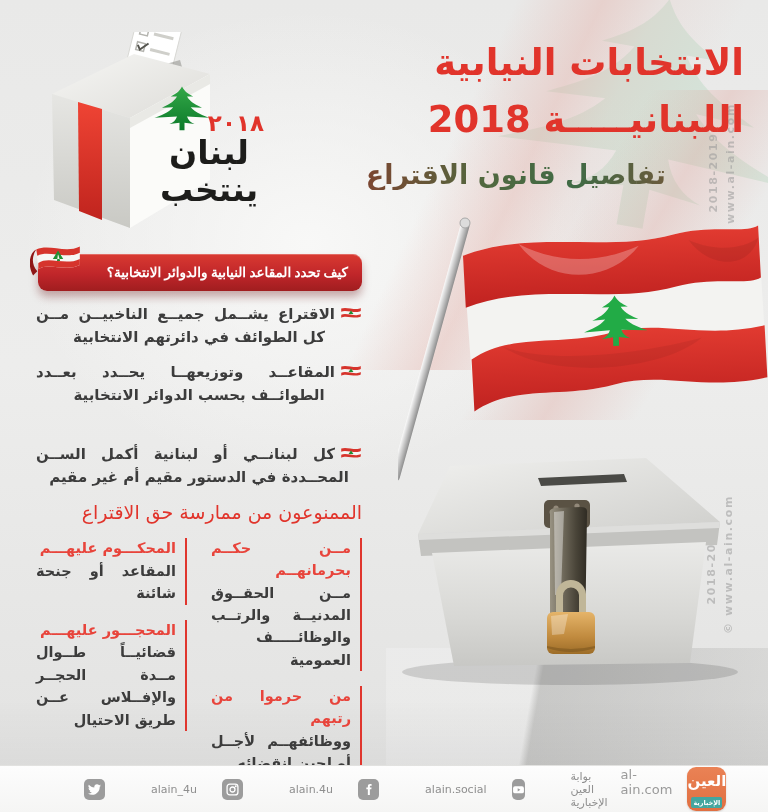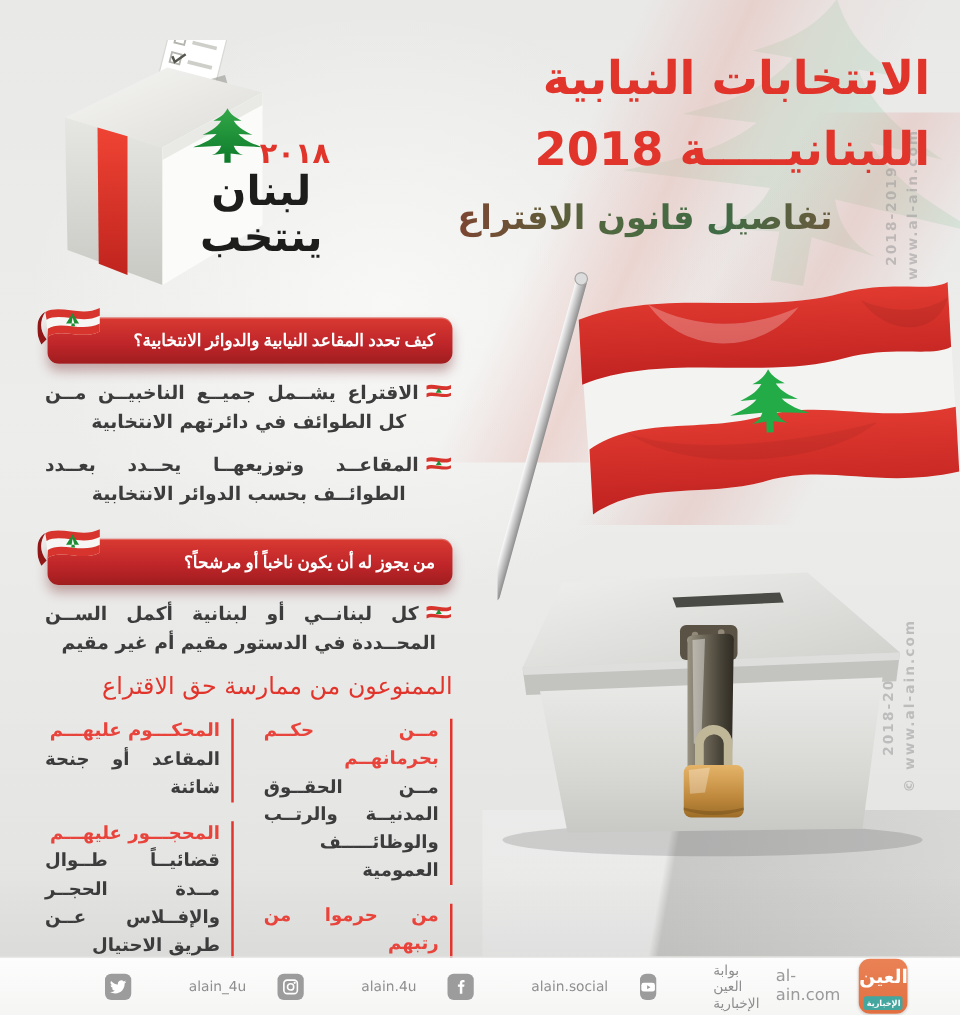--- a/index.html
+++ b/index.html
@@ -59,21 +59,21 @@
   .scene{position:absolute;left:398px;top:214px;width:370px;height:500px;}
   
   footer{position:absolute;left:0;bottom:0;width:768px;height:47px;box-sizing:border-box;
     background:linear-gradient(180deg,#fdfdfd,#f5f5f4);border-top:1px solid #e2e2e0;
     display:flex;align-items:center;padding:0 54px 0 84px;}
   .sgroup{display:flex;align-items:center;margin-left:20px;gap:46px;}
   .sgroup:first-child{margin-left:0;}
   .sicon{width:21px;height:21px;border-radius:5px;background:#9c9c9c;display:flex;align-items:center;justify-content:center;}
   .sicon svg{display:block;}
   .handle{font-size:11px;color:#8e8e8e;margin-right:0;margin-left:0;padding-right:5px;}
-  .fright{margin-left:auto;display:flex;align-items:center;gap:12px;}
+  .fright{margin-left:auto;display:flex;align-items:flex-start;gap:12px;}
   .site{font-size:13px;color:#9a9a9a;}
   .brand{position:relative;width:42px;height:44px;background:linear-gradient(180deg,#ea8255,#e06f41);border-radius:9px;box-shadow:0 1px 2px rgba(0,0,0,.15);}
   .brand-main{color:#fff;font-weight:800;font-size:15px;text-align:center;margin-top:5px;direction:rtl;}
   .brand-sub{position:absolute;bottom:3px;left:4px;right:4px;background:#43a69f;color:#fff;
     font-size:6.5px;font-weight:700;text-align:center;border-radius:2px;padding:1.5px 0;direction:rtl;}
 </style>
 </head>
 <body>
 
 <div class="canvas">
@@ -243,30 +243,20 @@
       <p class="bullet"><svg class="bflag" viewBox="0 0 36 24">
             <path d="M2,4 C10,0 26,8 34,3 L34,17 C26,22 10,14 2,19 Z" fill="#f6f6f4"></path>
             <path d="M2,4 C10,0 26,8 34,3 L34,8 C26,13 10,5 2,9 Z" fill="#d6342c"></path>
             <path d="M2,14 C10,10 26,18 34,13 L34,17 C26,22 10,14 2,19 Z" fill="#d6342c"></path>
             <path d="M18,7 L22,13 L14,13 Z" fill="#1e8f35"></path>
           </svg><span>المقاعــد وتوزيعهــا يحــدد بعــدد الطوائــف بحسب الدوائر الانتخابية</span></p>
     </div>
 
     <div class="gap"></div>
 
-    <div class="ribbon">
-      <svg class="rflag" viewBox="0 0 52 40">
-        <path d="M6,8 C2,14 1,22 7,29 L3,33 C-3,22 0,11 6,8 Z" fill="#8f1717"></path>
-        <path d="M6,8 C18,2 34,12 48,5 L48,23 C34,30 18,20 8,27 Z" fill="#f6f6f4"></path>
-        <path d="M6,8 C18,2 34,12 48,5 L48,11 C34,18 18,8 7,14 Z" fill="#d6342c"></path>
-        <path d="M8,21 C18,14 34,24 48,17 L48,23 C34,30 18,20 8,27 Z" fill="#d6342c"></path>
-        <path d="M27,9 L32,17 L22,17 Z M27,12 L26,19 L29,19 Z" fill="#1e8f35"></path>
-      </svg>
-      <span>من يجوز له أن يكون ناخباً أو مرشحاً؟</span>
-    </div>
     <div class="bullets">
       <p class="bullet"><svg class="bflag" viewBox="0 0 36 24">
             <path d="M2,4 C10,0 26,8 34,3 L34,17 C26,22 10,14 2,19 Z" fill="#f6f6f4"></path>
             <path d="M2,4 C10,0 26,8 34,3 L34,8 C26,13 10,5 2,9 Z" fill="#d6342c"></path>
             <path d="M2,14 C10,10 26,18 34,13 L34,17 C26,22 10,14 2,19 Z" fill="#d6342c"></path>
             <path d="M18,7 L22,13 L14,13 Z" fill="#1e8f35"></path>
           </svg><span>كل لبنانــي أو لبنانية أكمل الســن المحــددة في الدستور مقيم أم غير مقيم</span></p>
     </div>
 
     <div class="banned-h">الممنوعون من ممارسة حق الاقتراع</div>

